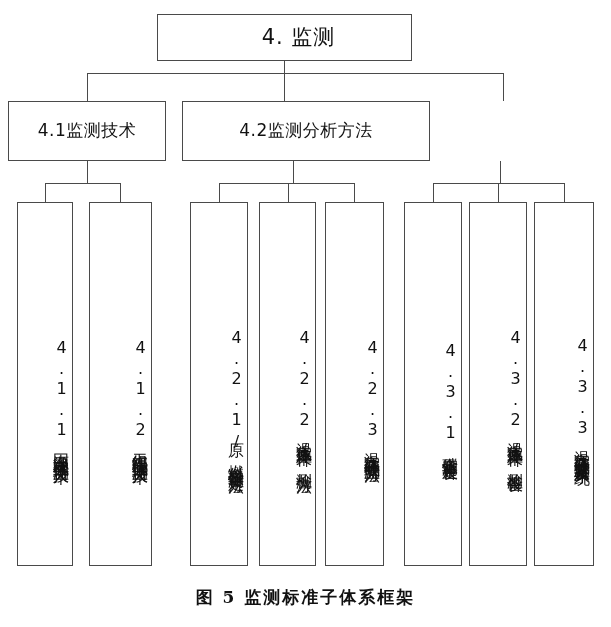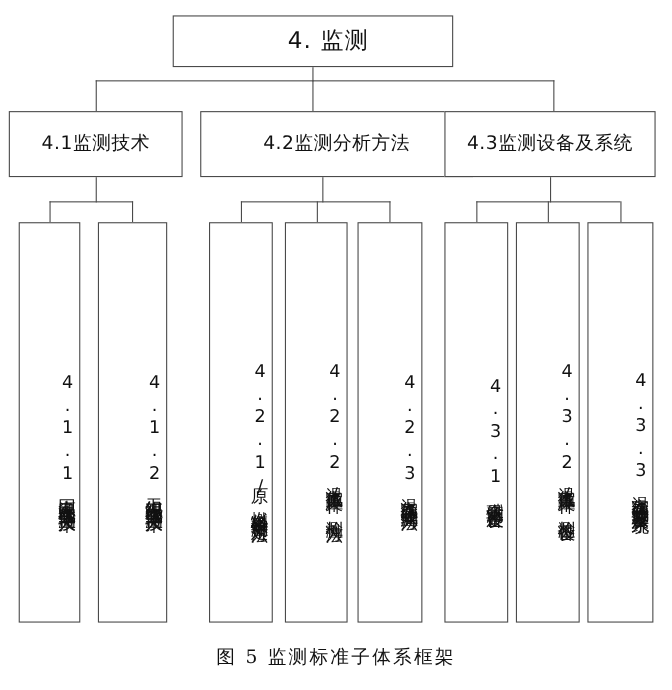--- a/index.html
+++ b/index.html
@@ -93,20 +93,21 @@
   #figure-caption {
     position: absolute;
     left: 0;
     top: 586px;
     width: 611px;
     text-align: center;
     font-size: 17px;
     font-family: "DejaVu Serif", "Liberation Serif", serif;
     color: #111111;
     letter-spacing: 2px;
+    font-weight: bold;
   }
 </style>
 </head>
 <body>
 
 <div id="diagram-root">
 
   <div class="line line-v" style="left:284px; top:61px; height:13px;"></div>
 
   <div class="line line-h" style="left:87px; top:73px; width:417px;"></div>
@@ -129,21 +130,20 @@
   <div class="line line-v" style="left:500px; top:161px; height:23px;"></div>
   <div class="line line-h" style="left:433px; top:183px; width:131px;"></div>
   <div class="line line-v" style="left:433px; top:183px; height:19px;"></div>
   <div class="line line-v" style="left:498px; top:183px; height:19px;"></div>
   <div class="line line-v" style="left:564px; top:183px; height:19px;"></div>
 
   <div class="node" id="node-root">4. 监测</div>
 
   <div class="node node-l2" id="node-41">4.1监测技术</div>
   <div class="node node-l2" id="node-42">4.2监测分析方法</div>
-  <div class="node node-l2" id="node-43">4.3监测设备及系统</div>
 
   <div class="node node-leaf" id="node-411">4.1.1固定源温室气体监测技术</div>
   <div class="node node-leaf" id="node-412">4.1.2无组织温室气体监测技术</div>
 
   <div class="node node-leaf" id="node-421">4.2.1原/燃料碳含量测定方法</div>
   <div class="node node-leaf" id="node-422">4.2.2温室气体采样/检测方法</div>
   <div class="node node-leaf" id="node-423">4.2.3温室气体在线监测方法</div>
 
   <div class="node node-leaf" id="node-431">4.3.1碳含量测定设备</div>
   <div class="node node-leaf" id="node-432">4.3.2温室气体采样/检测设备</div>

